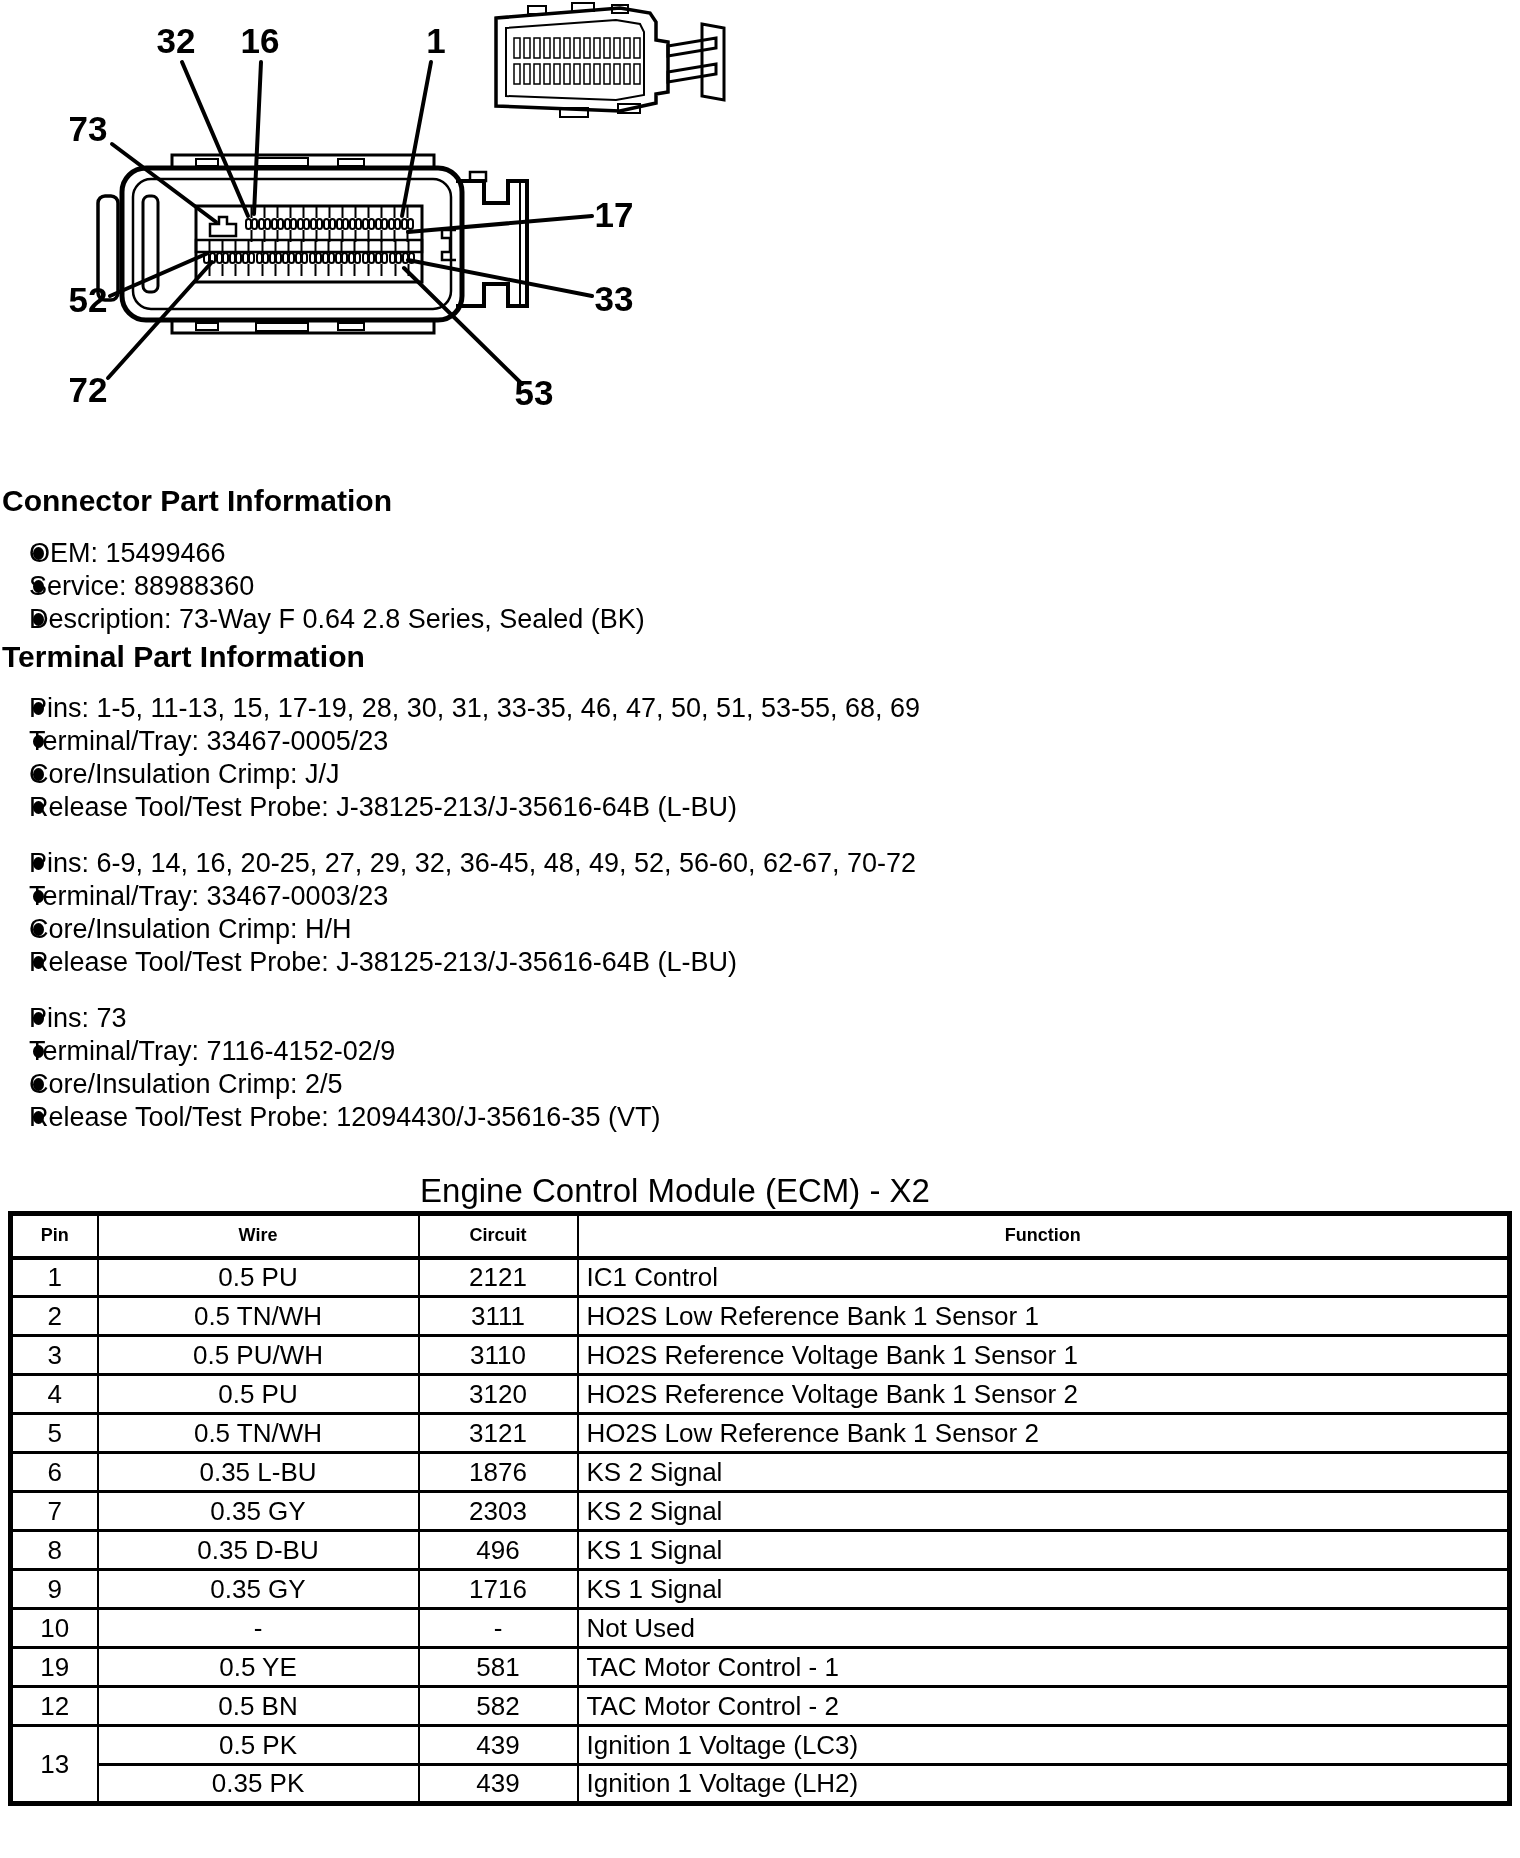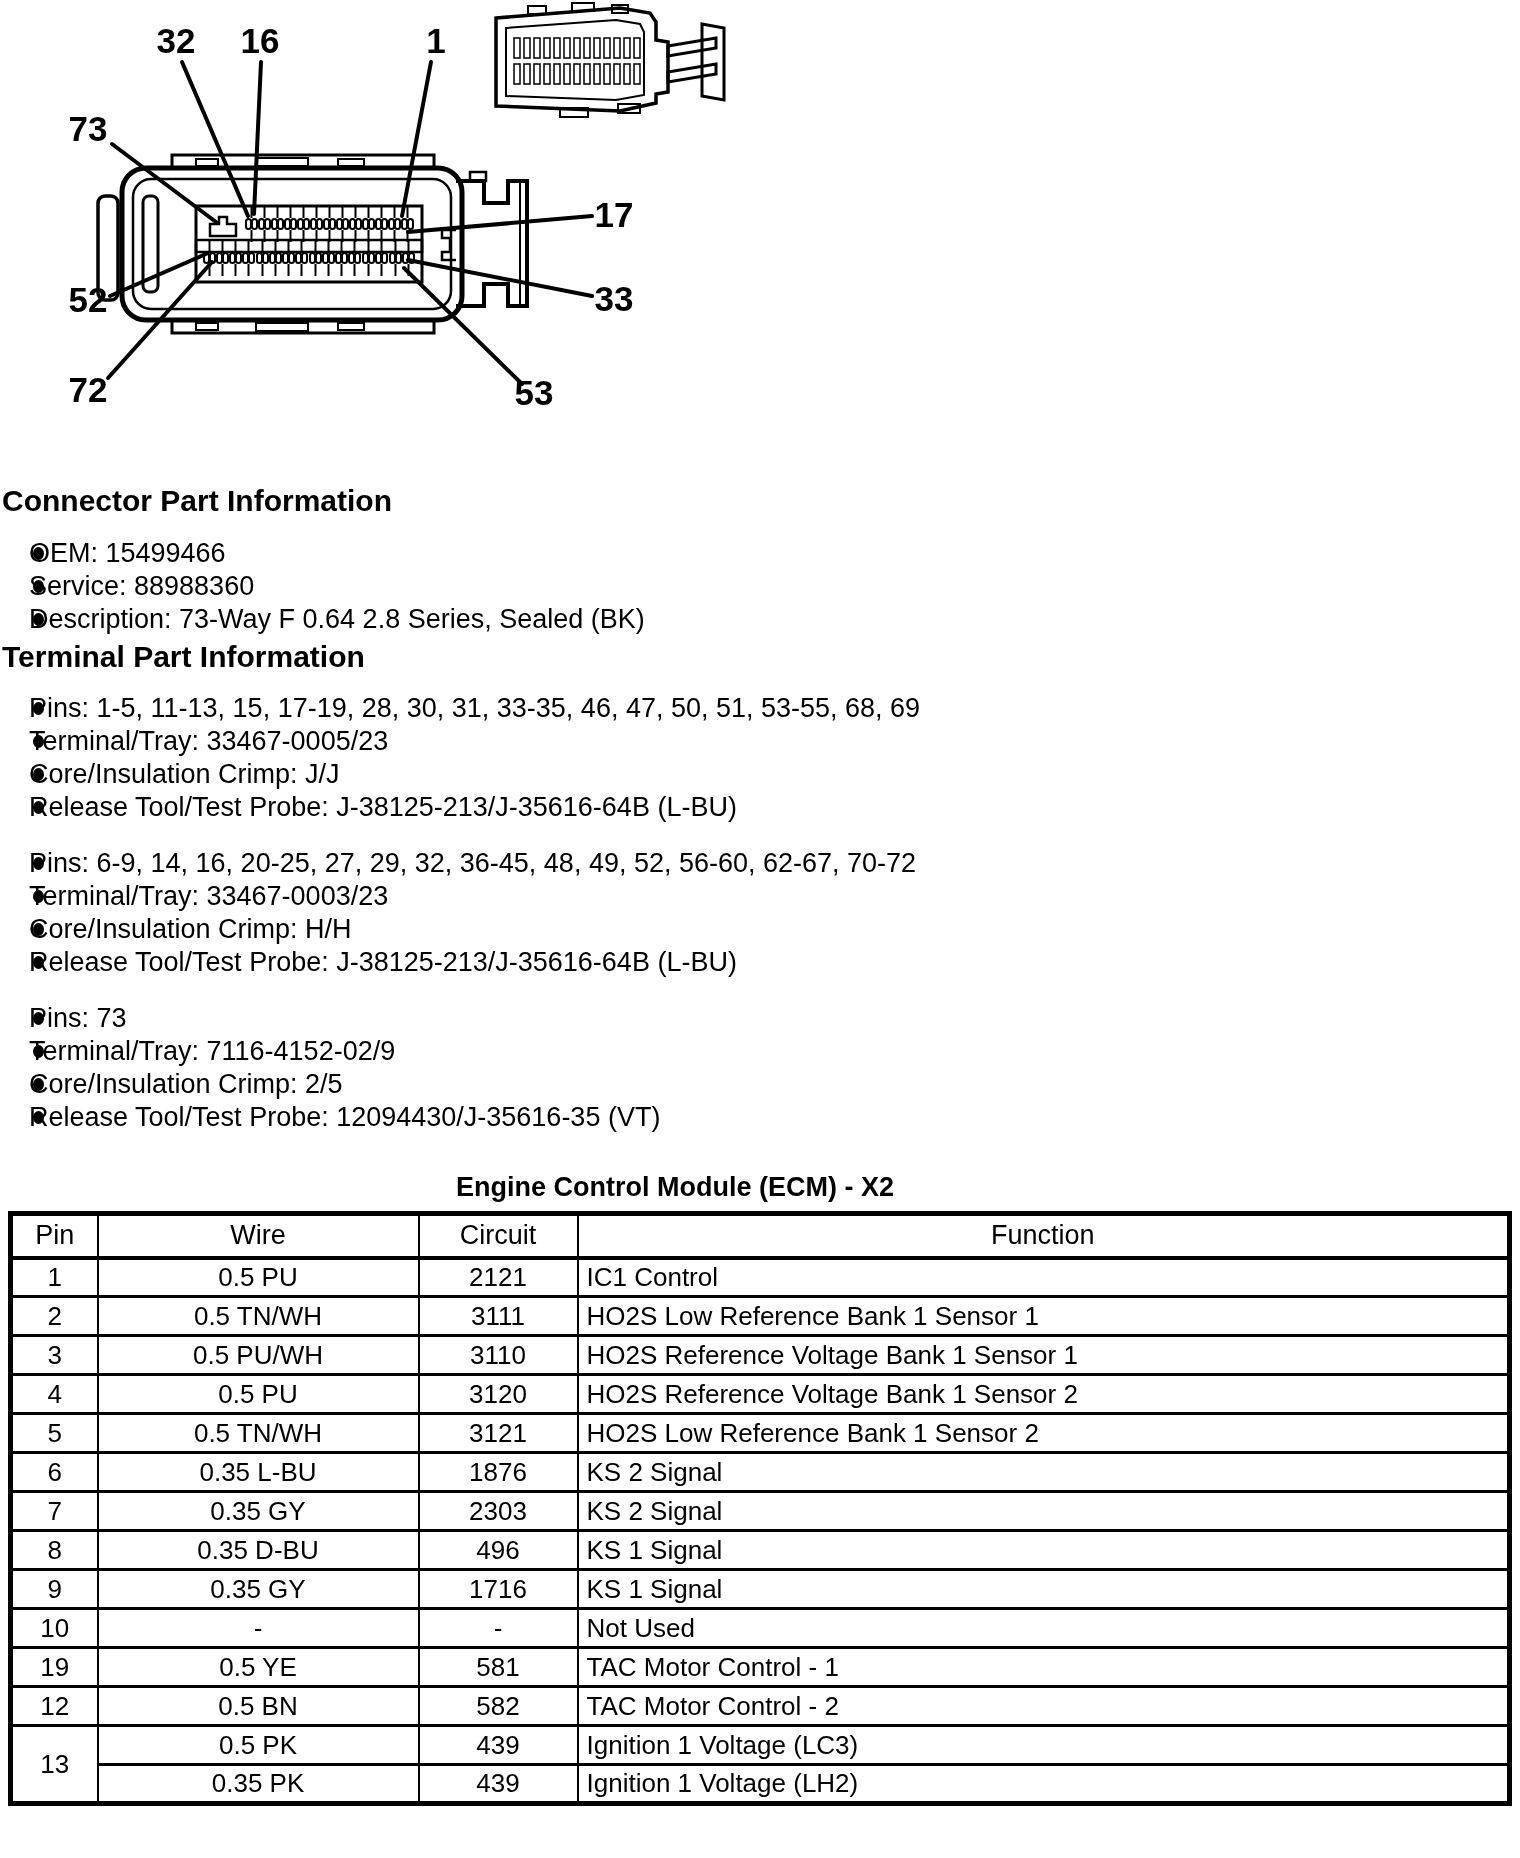--- a/index.html
+++ b/index.html
@@ -25,28 +25,28 @@
   #tgroup-3{top:1002px;}
   .bullet-item{
     position:relative;padding-left:29px;font-size:27px;line-height:33px;white-space:nowrap;
   }
   .bullet-item::before{
     content:"";position:absolute;left:33px;top:10px;width:11px;height:13px;
     border-radius:50%;background:#000;
   }
   #table-title{
     position:absolute;top:1172px;left:0;width:1350px;text-align:center;
-    font-weight:bold;font-size:27px;
+    font-weight:normal;font-size:33px;
   }
   #pinout-table{
     position:absolute;top:1211px;left:8px;width:1504px;
     border-collapse:collapse;table-layout:fixed;
     border:5px solid #000;
   }
-  #pinout-table th{font-size:27px;font-weight:normal;padding:0;}
+  #pinout-table th{font-size:18px;font-weight:bold;padding:0;}
   #pinout-table td{font-size:26px;padding:0;}
   #pinout-table th,#pinout-table td{
     border-left:2px solid #000;border-right:2px solid #000;
     overflow:hidden;white-space:nowrap;
   }
   #pinout-table tr{border-top:3px solid #000;border-bottom:3px solid #000;}
   #pinout-table thead tr{height:44px;border-bottom:4px solid #000;}
   #pinout-table tbody tr{height:39px;}
   .c-center{text-align:center;}
   .c-func{text-align:left;padding-left:8px !important;}

